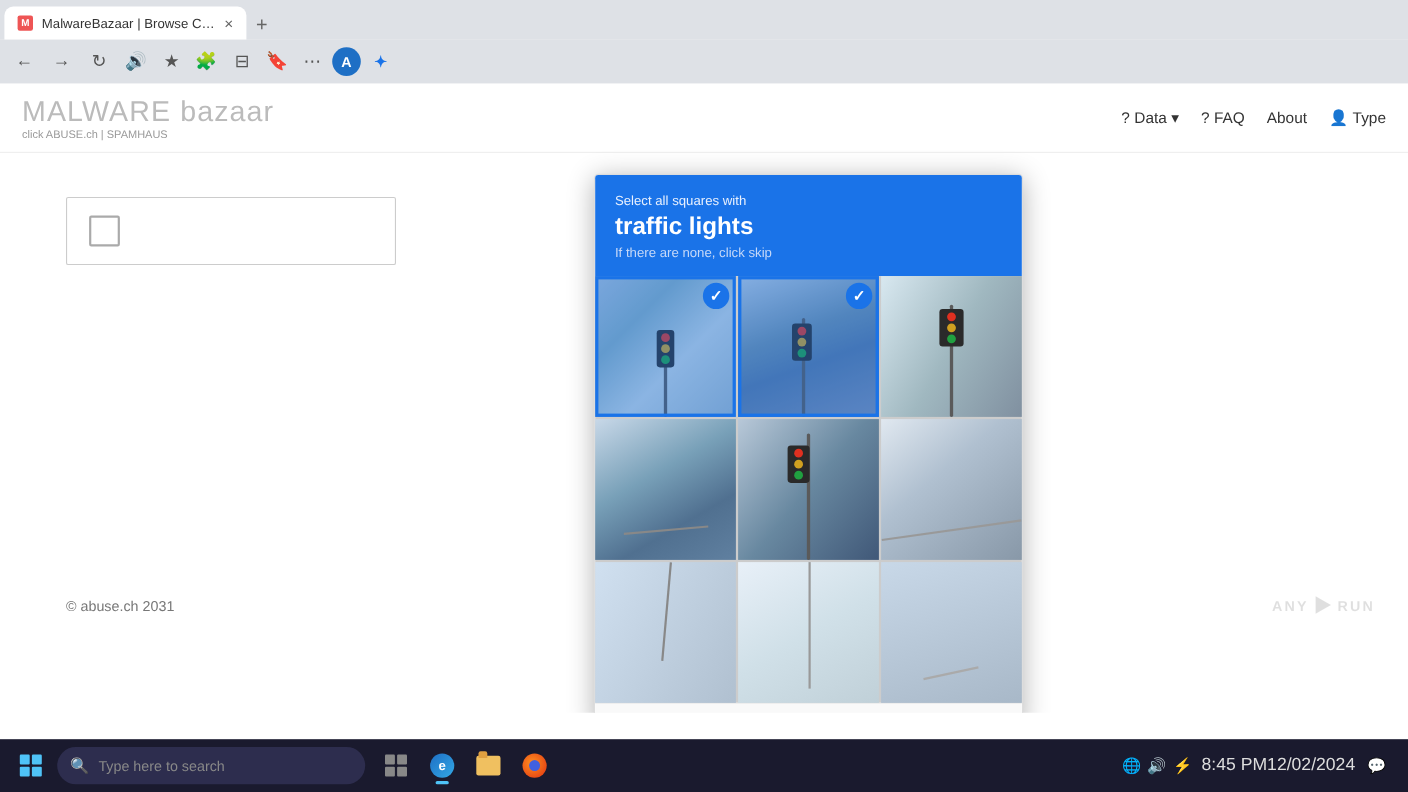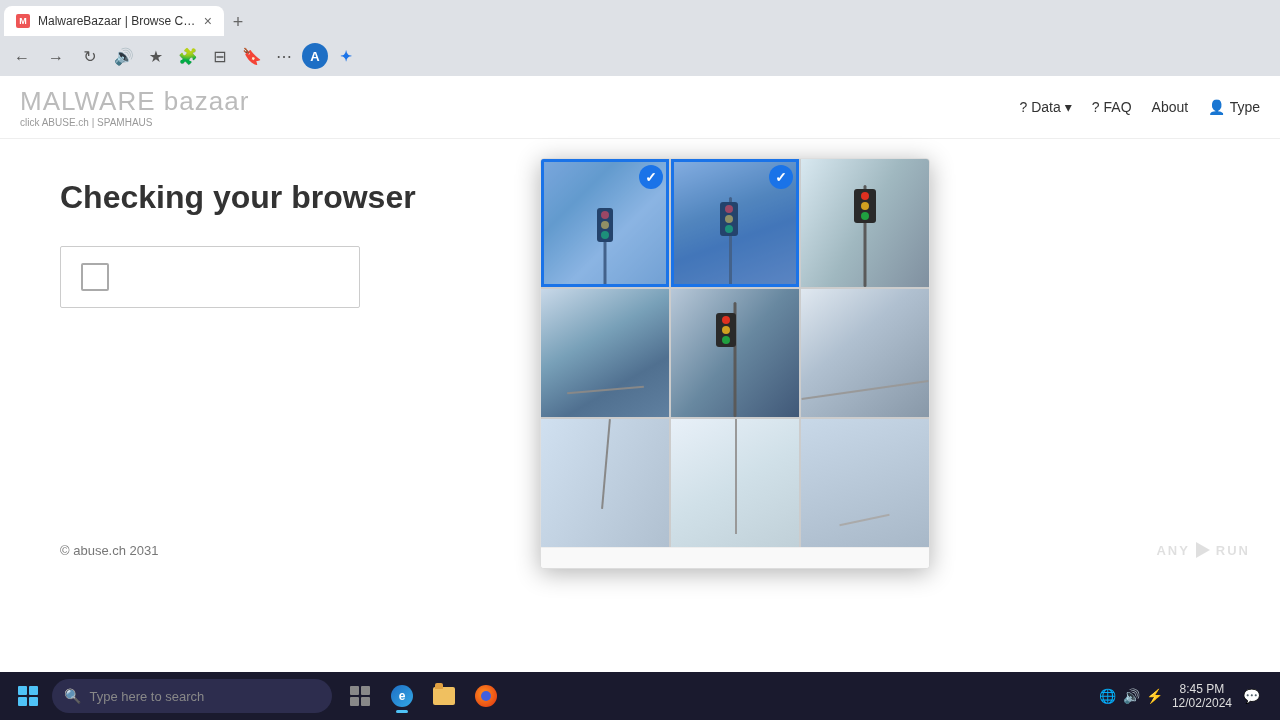--- a/index.html
+++ b/index.html
@@ -82,21 +82,21 @@
     .win-logo-sq { border-radius: 1px; }
     .taskbar-search { display: flex; align-items: center; gap: 8px; background: #2d2d4e; border-radius: 20px; height: 34px; padding: 0 12px; flex: 0 0 280px; cursor: text; }
     .search-icon-tb { color: #aaa; font-size: 14px; }
     .search-text { color: #888; font-size: 13px; }
     .taskbar-apps { display: flex; align-items: center; gap: 2px; margin-left: 4px; }
     .tb-app { width: 40px; height: 40px; display: flex; align-items: center; justify-content: center; cursor: pointer; border-radius: 4px; position: relative; }
     .tb-app.active::after { content: ''; position: absolute; bottom: 3px; left: 50%; transform: translateX(-50%); width: 12px; height: 3px; background: #4fc3f7; border-radius: 2px; }
     .taskbar-right { margin-left: auto; display: flex; align-items: center; gap: 8px; color: #ccc; font-size: 12px; padding-right: 8px; }
     .tb-icon-group { display: flex; align-items: center; gap: 6px; }
     .tb-right-icon { font-size: 14px; color: #ccc; cursor: pointer; }
-    .time-group { display: flex; flex-direction: column; align-items: center; font-size: 12px; color: #ddd; cursor: pointer; }
+    .time-group { display: flex; flex-direction: row; align-items: flex-start; font-size: 16px; color: #ddd; cursor: pointer; }
     .notif-btn { width: 24px; height: 24px; display: flex; align-items: center; justify-content: center; font-size: 14px; color: #ccc; cursor: pointer; }
   </style>
 </head>
 <body>
 
 <div class="browser-chrome">
 
   <div class="tab-bar">
     <div class="tab">
       <div class="tab-favicon" style="background: #e55; border-radius: 2px; width:14px; height:14px; display:flex; align-items:center; justify-content:center; color:white; font-size:9px; font-weight:bold;">M</div>
@@ -146,30 +146,34 @@
         <span>About</span>
       </div>
       <div class="nav-link">
         <span>👤</span>
         <span>Type</span>
       </div>
     </div>
   </div>
 
   <div class="page-main">
-    <h1 class="page-title">Checking your browser</h1>
     <div class="checkbox-area">
       <div class="checkbox"></div>
     </div>
   </div>
 
   <div class="footer">© abuse.ch 2031</div>
 
   <div class="captcha-overlay">
 
+    <div class="captcha-header">
+      <div class="captcha-instruction">Select all squares with</div>
+      <div class="captcha-subject">traffic lights</div>
+      <div class="captcha-hint">If there are none, click skip</div>
+    </div>
 
     <div class="captcha-grid">
 
       <div class="grid-cell cell-1 selected">
 
         <div class="tl-pole" style="width:3px; height:60%; bottom:0; left:50%; transform:translateX(-50%);"></div>
         <div class="tl-box" style="bottom:35%; left:50%; transform:translateX(-50%); width:16px;">
           <div class="tl-light tl-red"></div>
           <div class="tl-light tl-yellow"></div>
           <div class="tl-light tl-green"></div>

